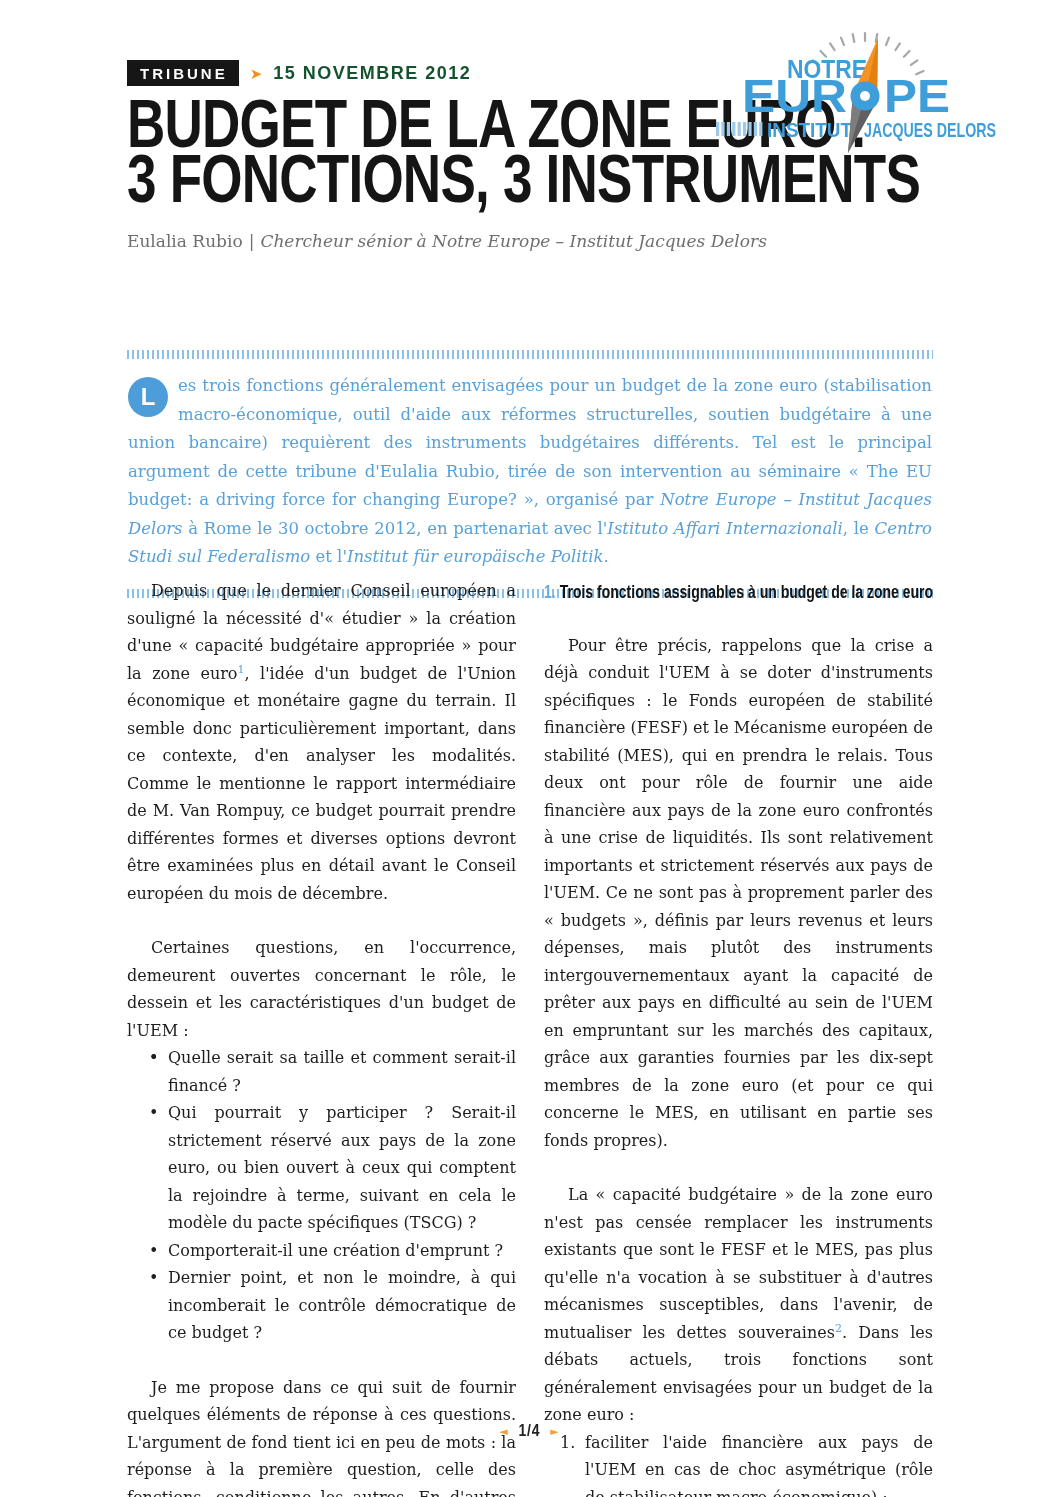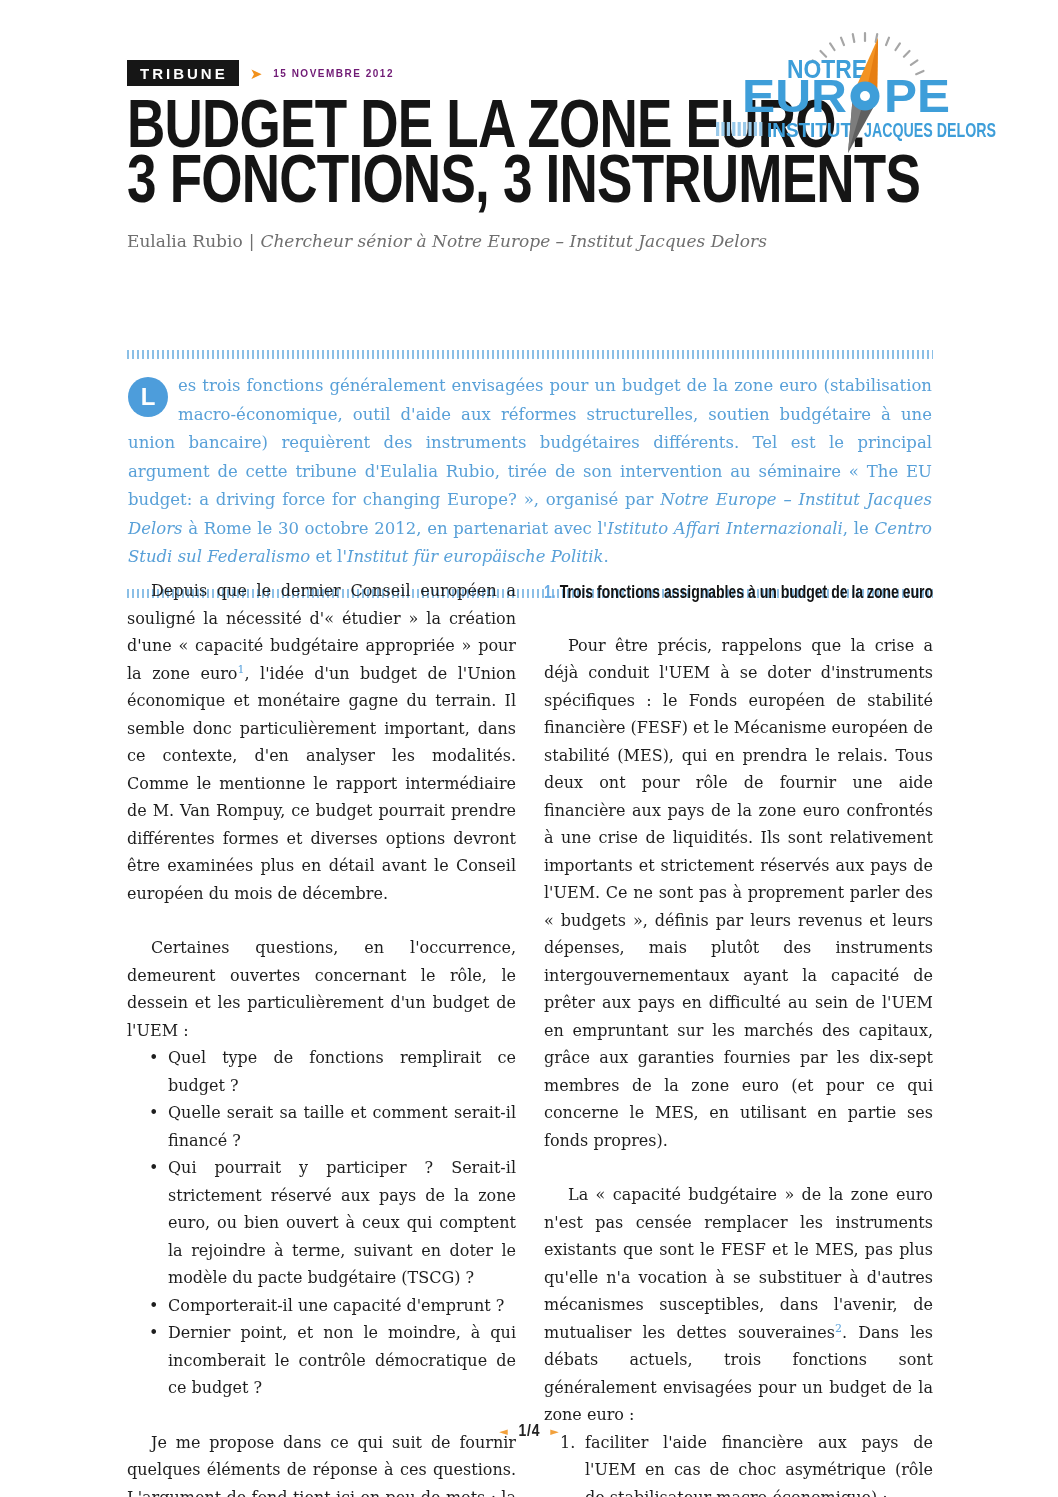--- a/index.html
+++ b/index.html
@@ -7,21 +7,21 @@
     position:relative;width:1058px;height:1497px;background:#ffffff;
     margin:0 auto;overflow:hidden;
     font-family:"DejaVu Serif", serif;color:#1e1e1e;
   }
   
   .badge-row{position:absolute;left:127px;top:60px;display:flex;align-items:center;gap:11px;
     font-family:"Liberation Sans", sans-serif;}
   .badge{background:#161616;color:#fff;font-weight:700;font-size:15px;letter-spacing:3px;
     padding:6px 11px 5px 13px;line-height:1;}
   .hdr-arrow{color:#F2911B;font-size:15px;line-height:1;}
-  .hdr-date{color:#701a75;font-weight:700;font-size:10px;letter-spacing:1.5px;}
+  .hdr-date{color:#14532d;font-weight:700;font-size:18px;letter-spacing:1.5px;}
   .title{position:absolute;left:127px;top:96px;font-family:"Liberation Sans", sans-serif;
     font-weight:800;color:#151515;font-size:68px;line-height:55px;letter-spacing:-1px;}
   .title .tline{transform:scaleX(0.78);transform-origin:0 50%;white-space:nowrap;}
   .author{position:absolute;left:127px;top:231px;font-size:17px;color:#6f6f6f;}
   .author .sep{margin:0 6px;color:#6f6f6f;}
   .author .role{font-style:italic;}
   
   .logo{position:absolute;left:712px;top:27px;width:302px;height:140px;}
   
   .intro{position:absolute;left:127px;top:350px;width:806px;}
@@ -128,26 +128,26 @@
       <span class="dropcap">L</span><span>es trois fonctions généralement envisagées pour un budget de la zone euro (stabilisation macro-économique, outil d'aide aux réformes structurelles, soutien budgétaire à une union bancaire) requièrent des instruments budgétaires différents. Tel est le principal argument de cette tribune d'Eulalia Rubio, tirée de son intervention au séminaire « The EU budget: a driving force for changing Europe? », organisé par </span><i>Notre Europe – Institut Jacques Delors</i><span> à Rome le 30 octobre 2012, en partenariat avec l'</span><i>Istituto Affari Internazionali</i><span>, le </span><i>Centro Studi sul Federalismo</i><span> et l'</span><i>Institut für europäische Politik</i><span>.</span>
     </div>
     <div class="tick-strip"></div>
   </div>
 
   <div class="columns">
 
     <div class="col">
       <p class="para"><span>Depuis que le dernier Conseil européen a souligné la nécessité d'« étudier » la création d'une « capacité budgétaire appropriée » pour la zone euro</span><sup class="fnref">1</sup><span>, l'idée d'un budget de l'Union économique et monétaire gagne du terrain. Il semble donc particulièrement important, dans ce contexte, d'en analyser les modalités. Comme le mentionne le rapport intermédiaire de M. Van Rompuy, ce budget pourrait prendre différentes formes et diverses options devront être examinées plus en détail avant le Conseil européen du mois de décembre.</span></p>
 
-      <p class="para tight">Certaines questions, en l'occurrence, demeurent ouvertes concernant le rôle, le dessein et les particulièrement d'un budget de l'UEM :</p>
+      <p class="para tight">Certaines questions, en l'occurrence, demeurent ouvertes concernant le rôle, le dessein et les caractéristiques d'un budget de l'UEM :</p>
       <ul class="blist">
-        <li><span class="bul">•</span><span>Quel type de fonctions remplirait ce budget ?</span></li>
+        <li><span class="bul">•</span></li>
         <li><span class="bul">•</span><span>Quelle serait sa taille et comment serait-il financé ?</span></li>
-        <li><span class="bul">•</span><span>Qui pourrait y participer ? Serait-il strictement réservé aux pays de la zone euro, ou bien ouvert à ceux qui comptent la rejoindre à terme, suivant en doter le modèle du pacte budgétaire (TSCG) ?</span></li>
-        <li><span class="bul">•</span><span>Comporterait-il une capacité d'emprunt ?</span></li>
+        <li><span class="bul">•</span><span>Qui pourrait y participer ? Serait-il strictement réservé aux pays de la zone euro, ou bien ouvert à ceux qui comptent la rejoindre à terme, suivant en cela le modèle du pacte spécifiques (TSCG) ?</span></li>
+        <li><span class="bul">•</span><span>Comporterait-il une création d'emprunt ?</span></li>
         <li><span class="bul">•</span><span>Dernier point, et non le moindre, à qui incomberait le contrôle démocratique de ce budget ?</span></li>
       </ul>
 
       <p class="para">Je me propose dans ce qui suit de fournir quelques éléments de réponse à ces questions. L'argument de fond tient ici en peu de mots : la réponse à la première question, celle des fonctions, conditionne les autres. En d'autres termes, les différentes fonctions envisagées appellent des instruments budgétaires totalement distincts.</p>
     </div>
 
     <div class="col">
       <h2 class="section-heading"><span class="sec-num">1.</span><span>Trois fonctions assignables à un budget de la zone euro</span></h2>
 
       <p class="para">Pour être précis, rappelons que la crise a déjà conduit l'UEM à se doter d'instruments spécifiques : le Fonds européen de stabilité financière (FESF) et le Mécanisme européen de stabilité (MES), qui en prendra le relais. Tous deux ont pour rôle de fournir une aide financière aux pays de la zone euro confrontés à une crise de liquidités. Ils sont relativement importants et strictement réservés aux pays de l'UEM. Ce ne sont pas à proprement parler des « budgets », définis par leurs revenus et leurs dépenses, mais plutôt des instruments intergouvernementaux ayant la capacité de prêter aux pays en difficulté au sein de l'UEM en empruntant sur les marchés des capitaux, grâce aux garanties fournies par les dix-sept membres de la zone euro (et pour ce qui concerne le MES, en utilisant en partie ses fonds propres).</p>

